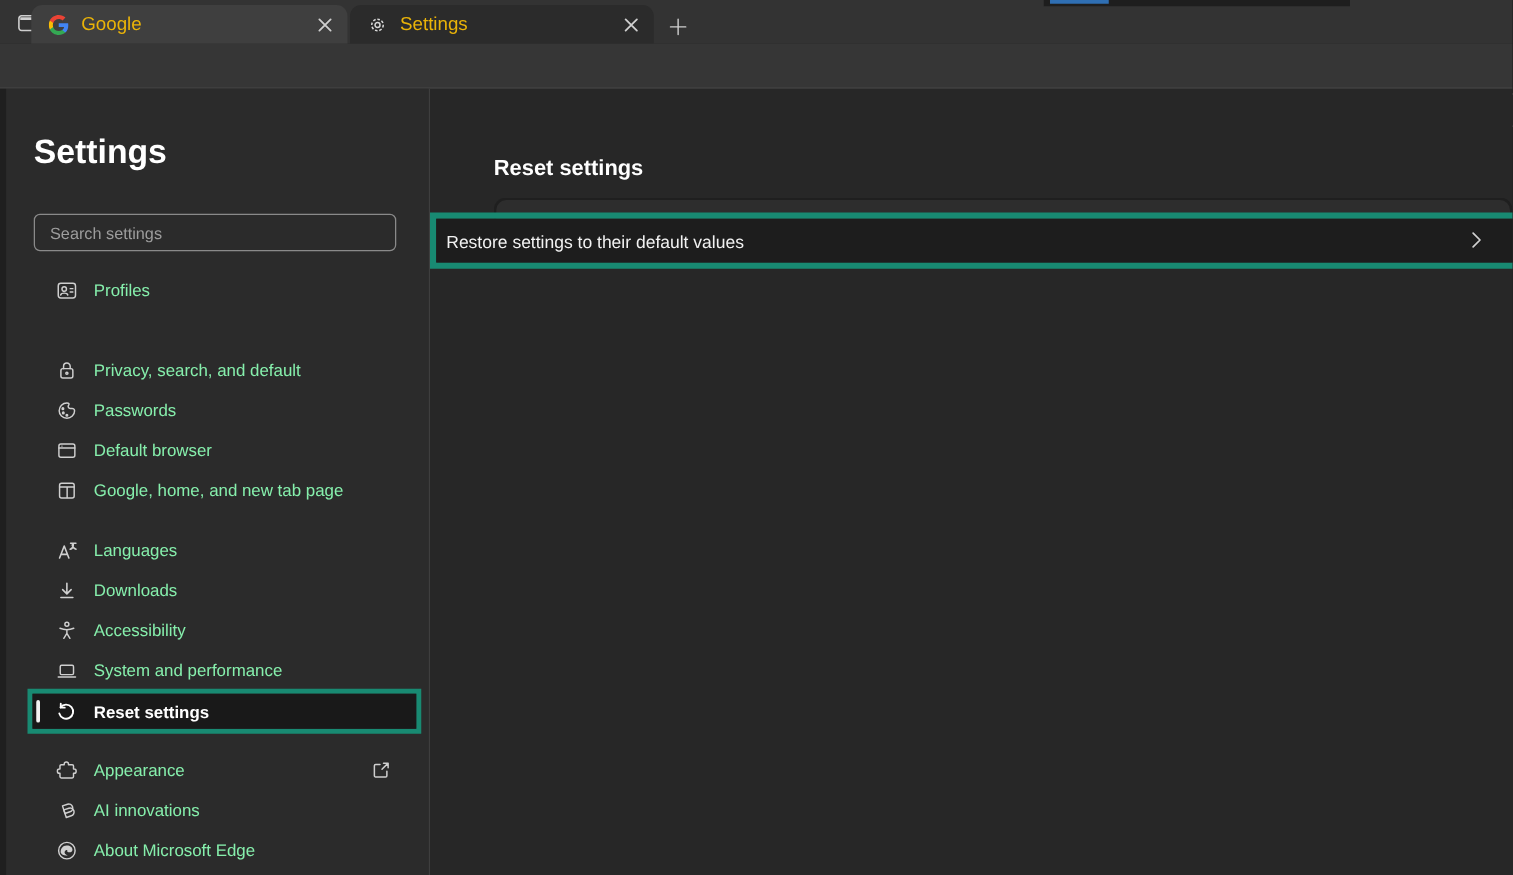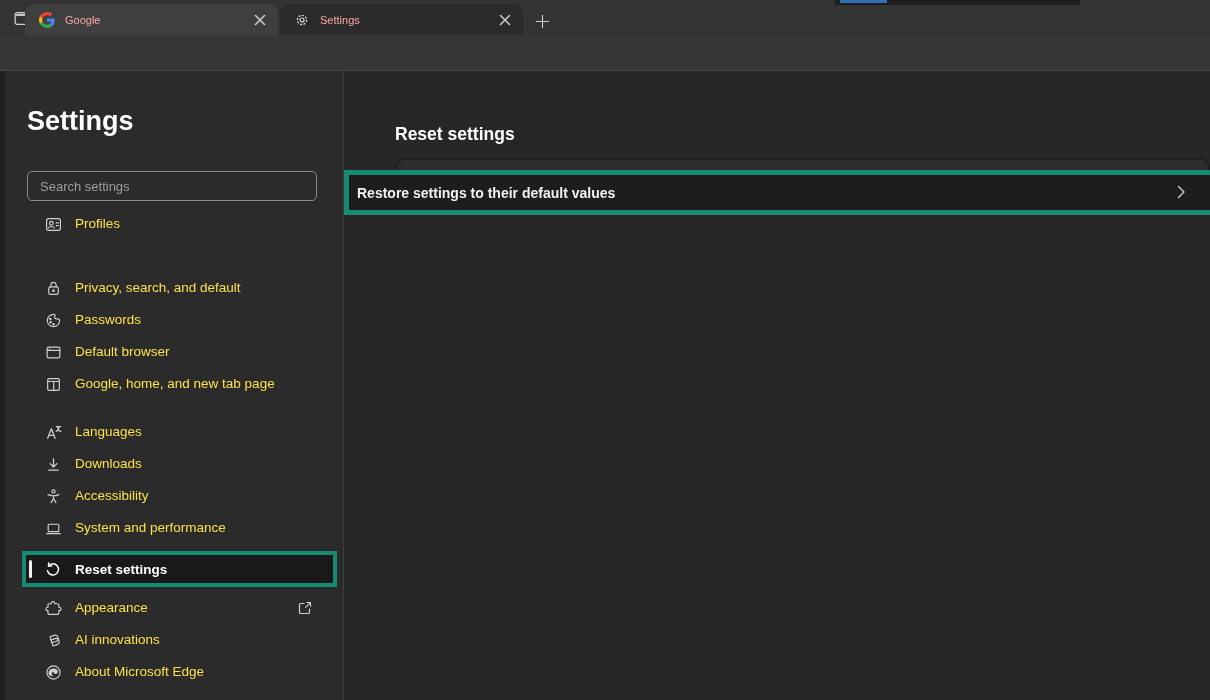--- a/index.html
+++ b/index.html
@@ -7,21 +7,21 @@
               font-family:"Liberation Sans", sans-serif; }
   .abs { position:absolute; }
   #stage { position:relative; width:1210px; height:700px; }
 
   
   #tabstrip { left:0; top:0; width:1210px; height:35px; background:#333333; }
   .tab { top:4px; height:31px; border-radius:9px 9px 0 0; display:flex; align-items:center; }
   #tab-google   { left:25px;  width:253px; background:#3f3f3f; }
   #tab-settings { left:280px; width:243px; background:#2b2b2b; }
   .tab-favicon { width:16px; height:16px; margin-left:14px; flex:0 0 auto; display:flex; }
-  .tab-title { margin-left:10px; font-size:11px; color:#fca5a5; flex:1 1 auto;
+  .tab-title { margin-left:10px; font-size:15px; color:#eab308; flex:1 1 auto;
                white-space:nowrap; overflow:hidden; }
   .tab-close { width:18px; height:18px; margin-right:9px; border-radius:4px; display:flex;
                align-items:center; justify-content:center; color:#cfcfcf; cursor:default; }
   #tab-actions-btn { left:10px; top:7px; width:22px; height:22px; display:flex;
                      align-items:center; justify-content:center; }
   #new-tab-btn { left:529px; top:8px; width:26px; height:26px; display:flex; border-radius:4px;
                  align-items:center; justify-content:center; color:#d0d0d0; }
   
   #artifact-band { left:835px; top:0; width:245px; height:5px; background:#1e1e1e; }
   #artifact-blue { left:840px; top:0; width:47px; height:3px; }
@@ -44,43 +44,43 @@
   #left-edge { left:0; top:71px; width:5px; height:629px; background:#1f1f1f; }
   #sidebar { left:5px; top:71px; width:338px; height:629px; background:#2b2b2b; }
   #sidebar-divider { left:343px; top:71px; width:1px; height:629px; background:#3e3e3e; }
 
   #sidebar-title { left:27px; top:106px; font-size:27px; font-weight:bold; color:#ffffff; }
   #search-box { left:27px; top:171px; width:290px; height:30px; background:#2b2b2b;
                 border:1px solid #8a8a8a; border-radius:5px; color:#ededed; font-size:13px;
                 padding:0 12px; outline:none; }
   #search-box::placeholder { color:#9d9d9d; }
 
-  .nav-item { left:22px; width:315px; height:32px; display:flex; align-items:flex-start;
-              padding-left:23px; color:#fde047; border-radius:5px; }
+  .nav-item { left:22px; width:315px; height:32px; display:flex; align-items:center;
+              padding-left:23px; color:#86efac; border-radius:5px; }
   .nav-ic { width:17px; height:17px; flex:0 0 auto; display:flex; color:#cfcfcf; }
   .nav-label { margin-left:13px; font-size:13.5px; white-space:nowrap; }
   .ext-ic { position:absolute; right:24px; width:16px; height:16px; display:flex; color:#cfcfcf; }
 
   
   #sel-box { left:22px; top:551px; width:315px; height:36px; border:4px solid #188a72; }
   #sel-row { position:absolute; inset:0; background:#191919; display:flex; align-items:center;
              padding-left:19px; }
   #sel-indicator { position:absolute; left:3px; top:5px; width:3px; height:18px;
                    background:#f2f2f2; border-radius:2px; }
   #sel-row .nav-ic { color:#ffffff; }
   #sel-row .nav-label { color:#ffffff; font-weight:bold; }
 
   
   #main-heading { left:395px; top:124px; font-size:17.5px; font-weight:bold; color:#ffffff; }
   #card-sliver { left:395px; top:158px; width:815px; height:26px; background:#2d2d2d;
                  border:2px solid #1f1f1f; border-bottom:none; border-radius:10px 10px 0 0; }
   #row-box { left:344px; top:170px; width:872px; height:45px; border:5px solid #188a72; }
   #row-inner { position:absolute; inset:0; background:#1d1d1d; display:flex;
                align-items:center; padding-left:8px; }
-  #row-label { font-size:14px; color:#f2f2f2;font-weight:bold; }
+  #row-label { font-size:14px; color:#f2f2f2; }
   #row-chevron { position:absolute; right:22px; top:9px; width:16px; height:16px;
                  display:flex; color:#d0d0d0; }
 
   svg { display:block; width:100%; height:100%; }
 </style>
 </head>
 <body>
 
 <div id="stage">
 

